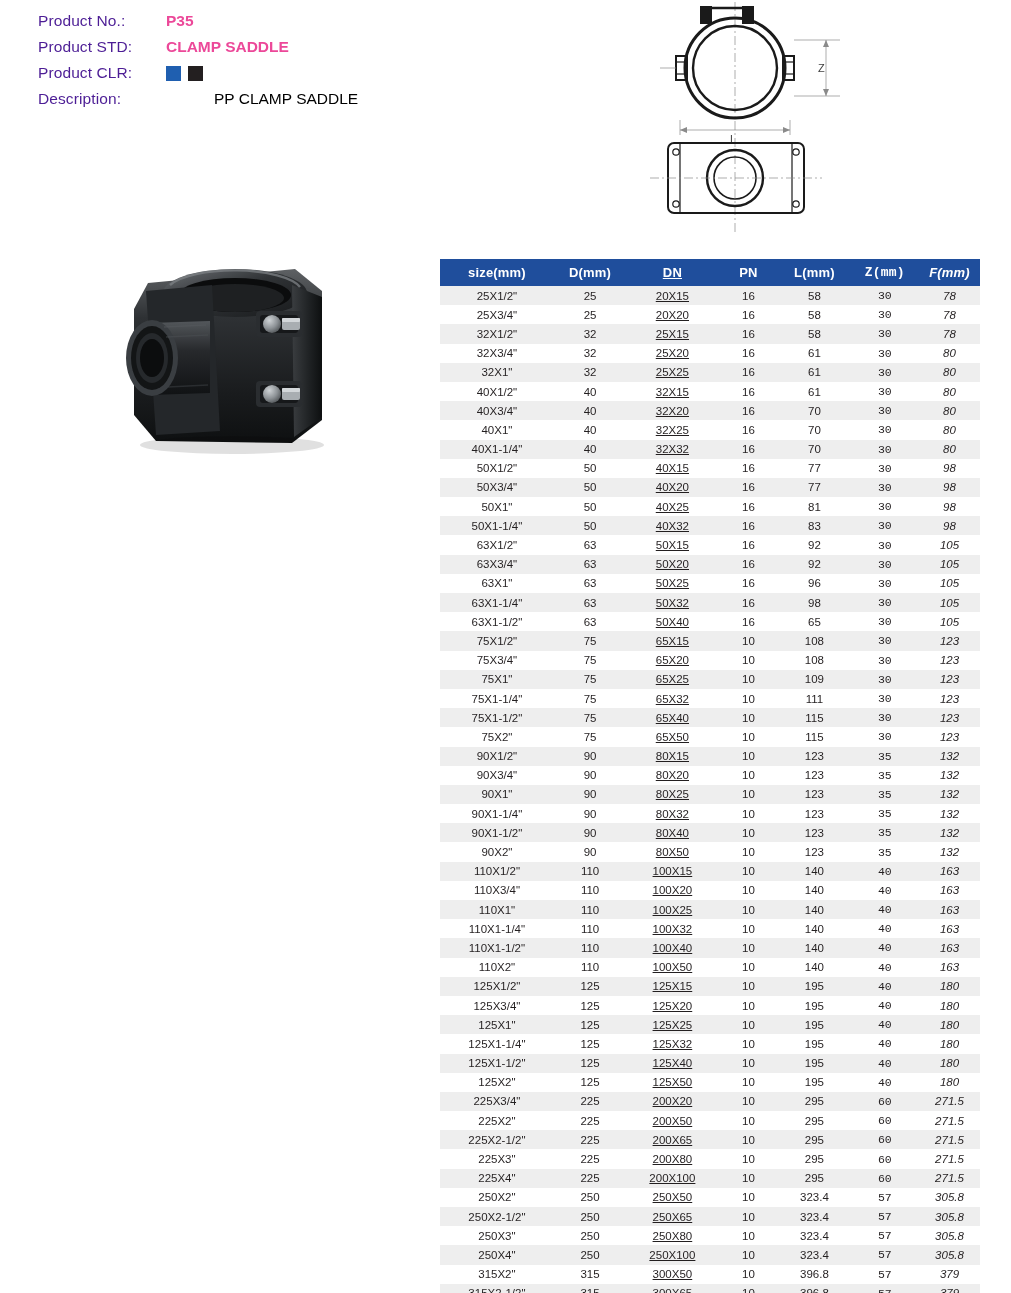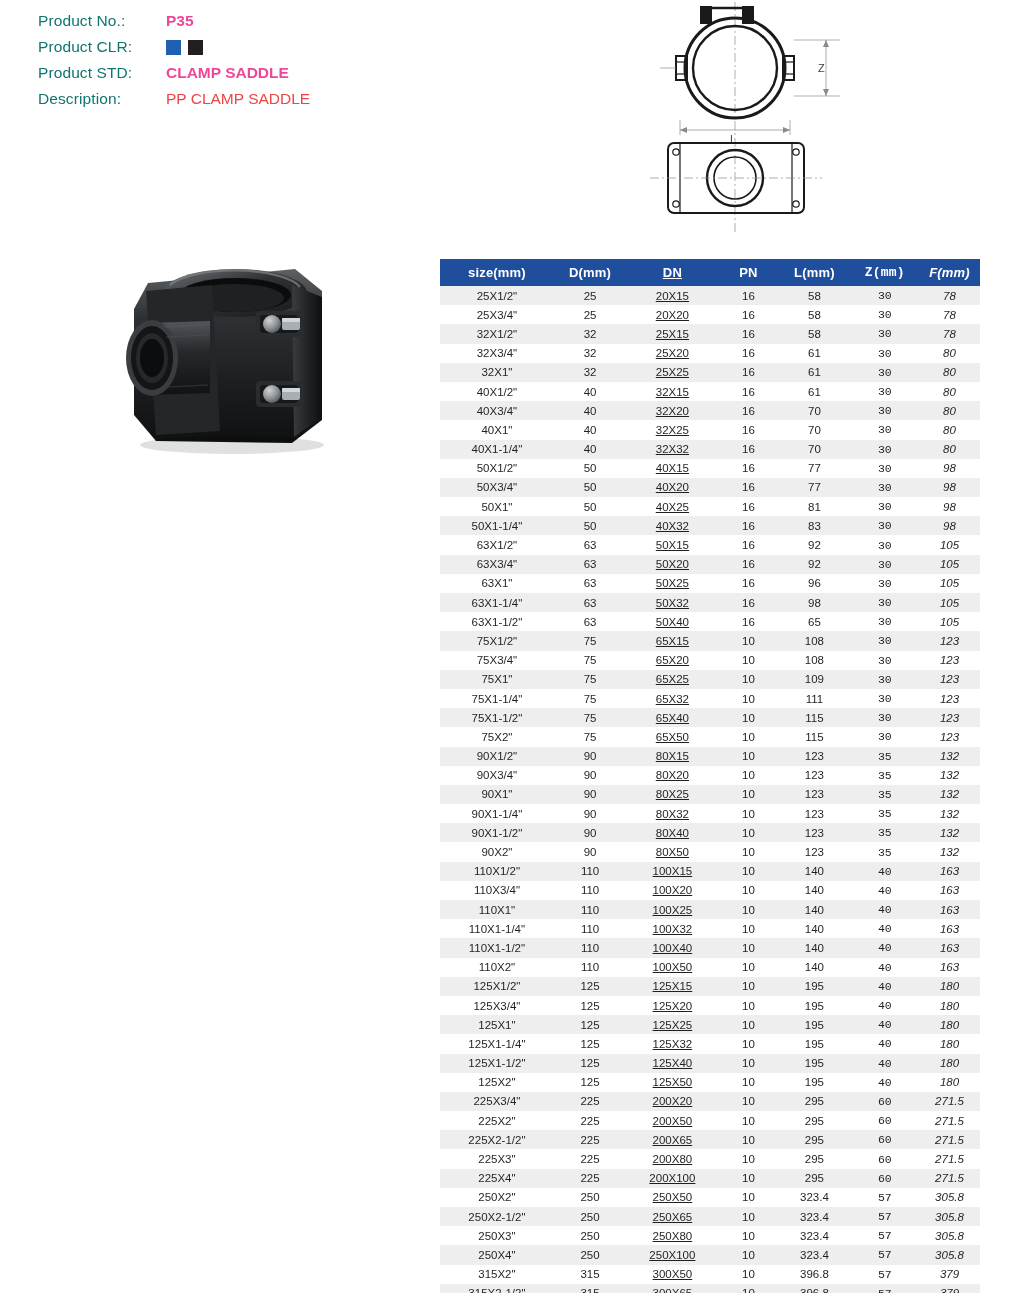--- a/index.html
+++ b/index.html
@@ -24,35 +24,36 @@
     width: 420px;
   }
   .meta-row {
     display: flex;
     align-items: center;
     height: 26px;
   }
   .meta-label {
     width: 128px;
     font-size: 15.5px;
-    color: #0f766e;
+    color: #4c1d95;
     font-family: "Liberation Sans", sans-serif;
     letter-spacing: 0.1px;
   }
   .meta-value {
     font-size: 15.5px;
     color: #ec4899;
   }
   .meta-value.bold {
     font-weight: bold;
     font-size: 15.5px;
   }
   .meta-value.light {
-    color: #ef4444;
+    color: #000000;
     font-size: 15.5px;
+    margin-left: 48px;
   }
   .swatches {
     display: flex;
     gap: 7px;
   }
   .swatch {
     width: 15px;
     height: 15px;
     display: inline-block;
   }
@@ -119,29 +120,29 @@
 </style>
 </head>
 <body>
 
 <div class="meta">
   <div class="meta-row">
     <span class="meta-label">Product No.:</span>
     <span class="meta-value bold">P35</span>
   </div>
   <div class="meta-row">
+    <span class="meta-label">Product STD:</span>
+    <span class="meta-value bold">CLAMP SADDLE</span>
+  </div>
+  <div class="meta-row">
     <span class="meta-label">Product CLR:</span>
     <span class="swatches">
       <span class="swatch" style="background:#1f5fb0"></span>
       <span class="swatch" style="background:#231f20"></span>
     </span>
-  </div>
-  <div class="meta-row">
-    <span class="meta-label">Product STD:</span>
-    <span class="meta-value bold">CLAMP SADDLE</span>
   </div>
   <div class="meta-row">
     <span class="meta-label">Description:</span>
     <span class="meta-value light">PP CLAMP SADDLE</span>
   </div>
 </div>
 
 <div class="drawing">
   <svg width="260" height="235" viewBox="0 0 260 235">
 

